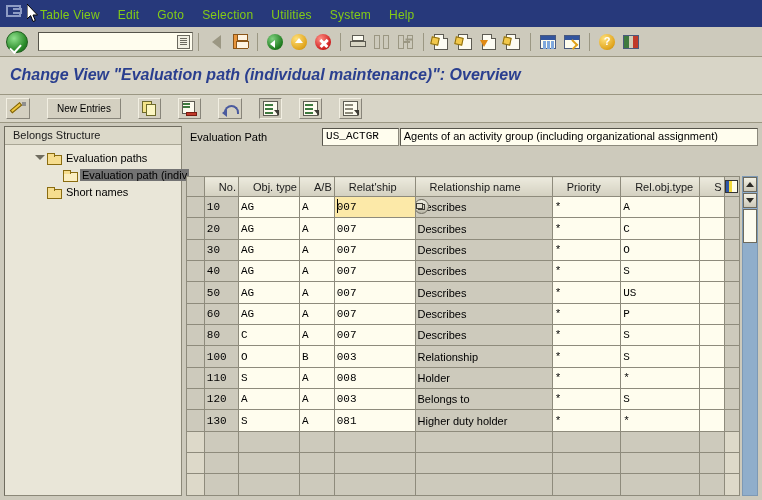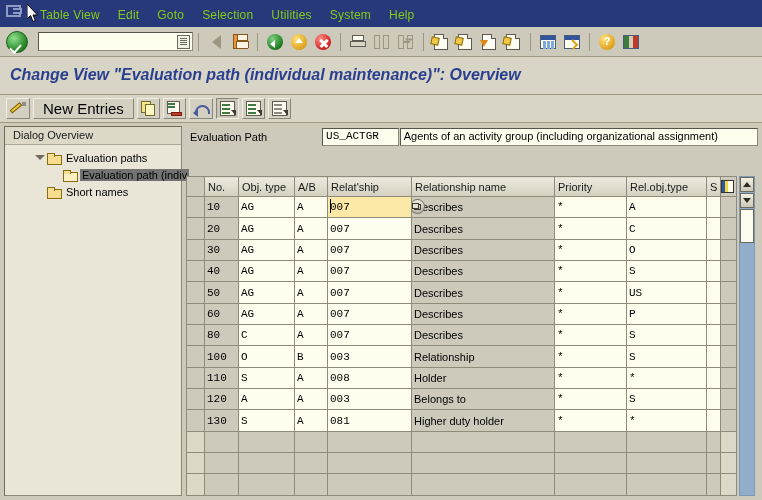--- a/index.html
+++ b/index.html
@@ -143,25 +143,25 @@
     white-space: nowrap;
   }
 
   
   .toolbar2 {
     position: absolute; left: 0; top: 95px; width: 762px; height: 28px;
     background: #d8d5c7; border-bottom: 1px solid #9b9783;
     display: flex; align-items: center; padding-left: 6px;
   }
   .btn2 {
-    height: 21px; min-width: 23px; margin-right: 3px;
+    height: 21px; min-width: 23px; margin-right: 17px;
     background: #d4d0c1; border: 1px solid #88857a;
     border-top-color: #f2efe2; border-left-color: #f2efe2;
     display: flex; align-items: center; justify-content: center;
-    font-size: 15px; padding: 0 3px; cursor: default;
+    font-size: 10px; padding: 0 3px; cursor: default;
   }
   .btn2.text { padding: 0 9px; }
   .btn2.pressed { border-top-color:#88857a;border-left-color:#88857a;border-bottom-color:#f2efe2;border-right-color:#f2efe2;background:#c9c5b6;}
   .pencil { width:16px;height:16px;position:relative;}
   .pencil .bd{position:absolute;left:1px;top:9px;width:13px;height:4px;background:#f0c83c;border:1px solid #7a5f10;transform:rotate(-40deg);transform-origin:left center;}
   .pencil .tp{position:absolute;left:12px;top:1px;width:4px;height:4px;background:#8f8f8f;}
   .copy-ico{width:15px;height:15px;position:relative;}
   .copy-ico .a{position:absolute;left:0;top:0;width:10px;height:12px;background:#f3e389;border:1px solid #6d6a2a;}
   .copy-ico .b{position:absolute;left:4px;top:3px;width:10px;height:12px;background:#fbf6c2;border:1px solid #6d6a2a;}
   .del-ico{width:15px;height:15px;position:relative;}
@@ -214,21 +214,21 @@
   
   .tablewrap{ position:absolute; left:0; top:50px; width:572px; height:320px; display:flex;}
   .tbl { border-collapse:collapse; table-layout:fixed; }
   .tbl th, .tbl td {
     border:1px solid #8e8b7c; padding:0 2px; height:20px;
     font-size:11px; text-align:left; font-weight:normal; overflow:hidden;
     white-space:nowrap;
   }
   .tbl th {
     background:linear-gradient(#eceadd,#d3d0c0);
-    color:#1a1a1a; padding-left:3px;
+    color:#1a1a1a; padding-left:14px;
   }
   .tbl th.selcol, .tbl td.selcol { background:#cdcabc; }
   .tbl th.lay { background:#cdcabc; padding:0; text-align:center;}
   .tbl td { background:#fffdee; font-family:"Liberation Mono","DejaVu Sans Mono",monospace;}
   .tbl td.sans { font-family:"Liberation Sans",sans-serif; background:#cdcabc; }
   .tbl td.num { background:#cdcabc; font-family:"Liberation Mono","DejaVu Sans Mono",monospace;}
   .tbl tr.empty td { background:#cdcabc; }
   .tbl tr.empty td.selcol{ background:#ddd9c9; }
   .tbl td.focused { background:#fce9a8; position:relative; }
   .tbl td.focused .caret{ position:absolute; left:2px; top:2px; width:1px; height:14px; background:#000; }
@@ -425,21 +425,21 @@
           <i style="background:#8e8b7c"></i>
           <i style="background:#8e8b7c"></i>
           <i style="background:#8e8b7c"></i>
         </span>
     </div>
   </div>
 
   <div class="mainarea">
 
     <div class="leftpanel">
-      <div class="tree-head">Dialog Overview</div>
+      <div class="tree-head">Belongs Structure</div>
       <div class="tree-body">
         <div class="tree-row" style="padding-left:4px">
           <span class="twist">
               <i class="tw-down"></i>
             </span>
           <span class="folder"></span>
           <span class="lbl">Evaluation paths</span>
         </div>
         <div class="tree-row sel" style="padding-left:34px">
           <span class="folder open"></span>

